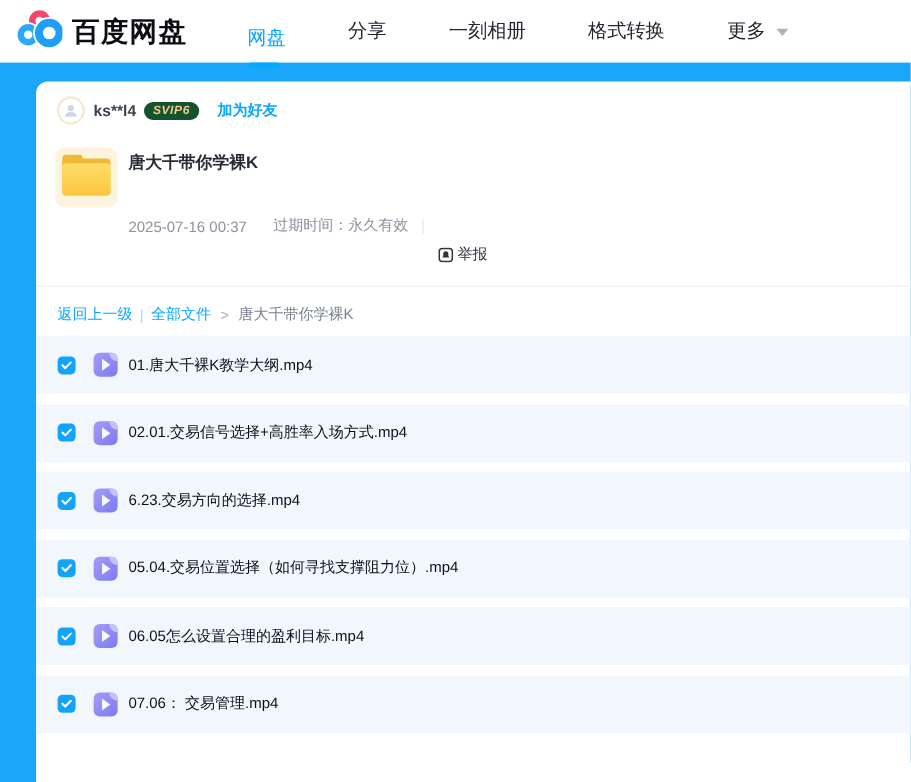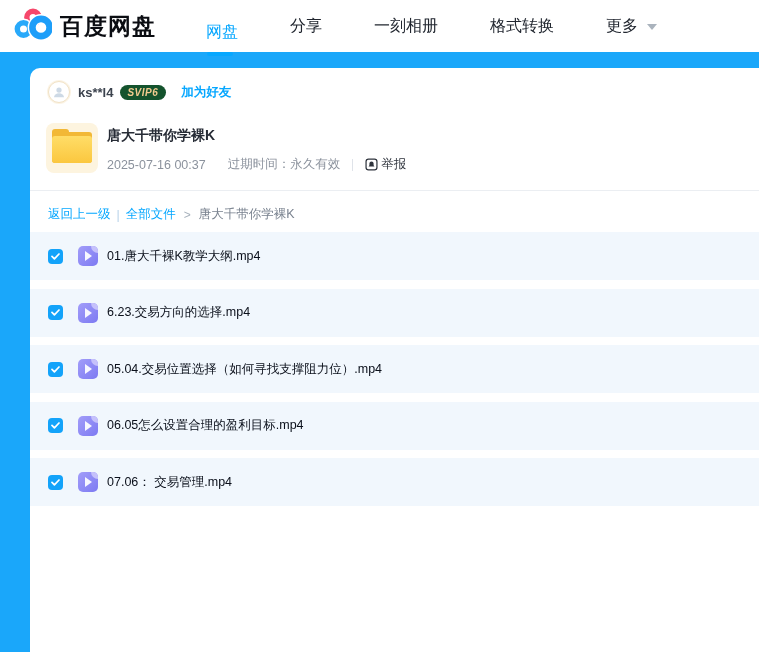--- a/index.html
+++ b/index.html
@@ -38,21 +38,21 @@
   .folder-icon { position:relative; width:48px; height:46px; flex:none; }
   .folder-icon .glow { position:absolute; inset:-2px; background:#fdf4df; border-radius:8px; }
   .folder-icon .tab   { position:absolute; left:4px; top:4px;  width:17px; height:9px; background:#f2b836; border-radius:3px 3px 0 0; }
   .folder-icon .back  { position:absolute; left:4px; top:7px;  width:40px; height:31px; background:#f2b836; border-radius:3px; }
   .folder-icon .front { position:absolute; left:4px; top:11px; width:40px; height:27px; background:linear-gradient(180deg,#ffdd67 0%,#fbc73f 100%); border-radius:3px; }
   .folder-texts { margin-left:11px; padding-top:2px; }
   .share-title { font-size:14px; font-weight:600; color:#272c36; }
   .share-meta { display:flex; align-items:center; margin-top:11px; font-size:12.5px; color:#8b929d; }
   .share-date { margin-right:22px; }
   .meta-divider { width:1px; height:12px; background:#dfe3e9; margin:0 12px; }
-  .report { display:flex; align-items:center; color:#2e333c; cursor:pointer; }
+  .report { display:flex; align-items:center; color:#2e333c; cursor:pointer;margin-top:48px; }
   .report svg { margin-right:3px; }
 
   .hr { height:1px; background:#ebeef2; margin-top:17px; }
 
   
   .breadcrumb { padding:15px 0 0 18px; font-size:12.5px; display:flex; align-items:center; }
   .crumb-link { color:#06a7ff; cursor:pointer; }
   .crumb-pipe { color:#b9d3ea; margin:0 6px; }
   .crumb-gt { color:#a8b2bd; margin:0 8px; font-size:12px; }
   .crumb-current { color:#79828f; }
@@ -166,20 +166,32 @@
             <polyline points="1,3.4 3.4,5.8 8,1" fill="none" stroke="#fff" stroke-width="1.7" stroke-linecap="round" stroke-linejoin="round"></polyline>
           </svg>
         </span>
       <span class="vicon">
           <span class="fold"></span>
           <span class="play"></span>
         </span>
       <span class="file-name">01.唐大千裸K教学大纲.mp4</span>
     </div>
 
+    <div class="file-row">
+      <span class="checkbox">
+          <svg width="9" height="7" viewBox="0 0 9 7">
+            <polyline points="1,3.4 3.4,5.8 8,1" fill="none" stroke="#fff" stroke-width="1.7" stroke-linecap="round" stroke-linejoin="round"></polyline>
+          </svg>
+        </span>
+      <span class="vicon">
+          <span class="fold"></span>
+          <span class="play"></span>
+        </span>
+      <span class="file-name">02.01.交易信号选择+高胜率入场方式.mp4</span>
+    </div>
 
 
     <div class="file-row">
       <span class="checkbox">
           <svg width="9" height="7" viewBox="0 0 9 7">
             <polyline points="1,3.4 3.4,5.8 8,1" fill="none" stroke="#fff" stroke-width="1.7" stroke-linecap="round" stroke-linejoin="round"></polyline>
           </svg>
         </span>
       <span class="vicon">
           <span class="fold"></span>

